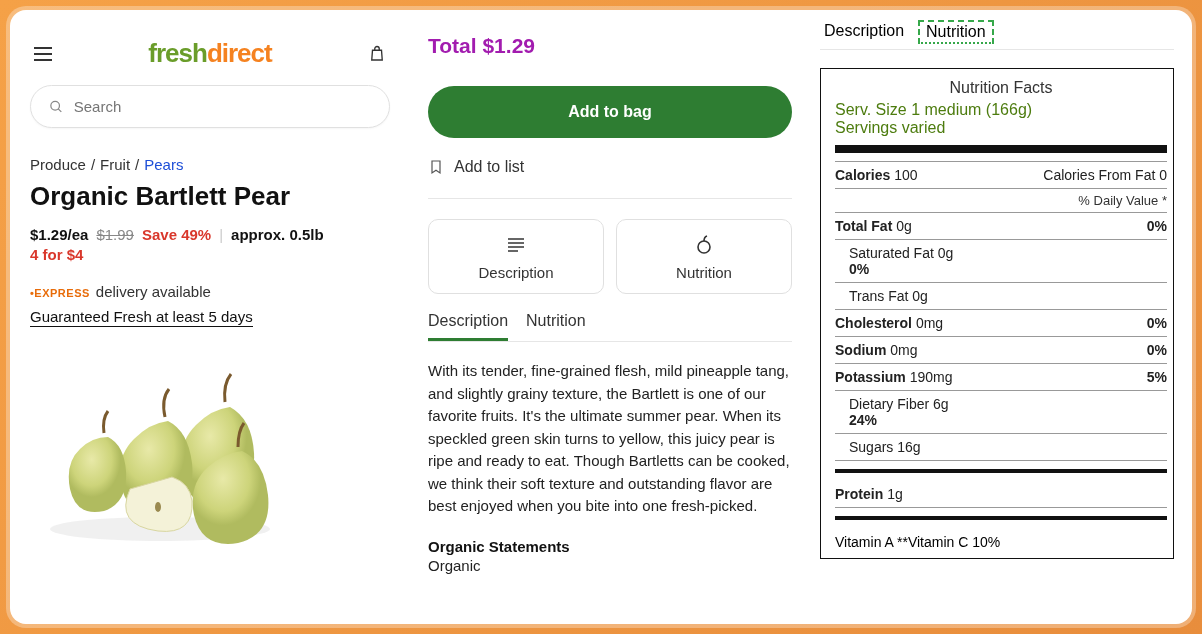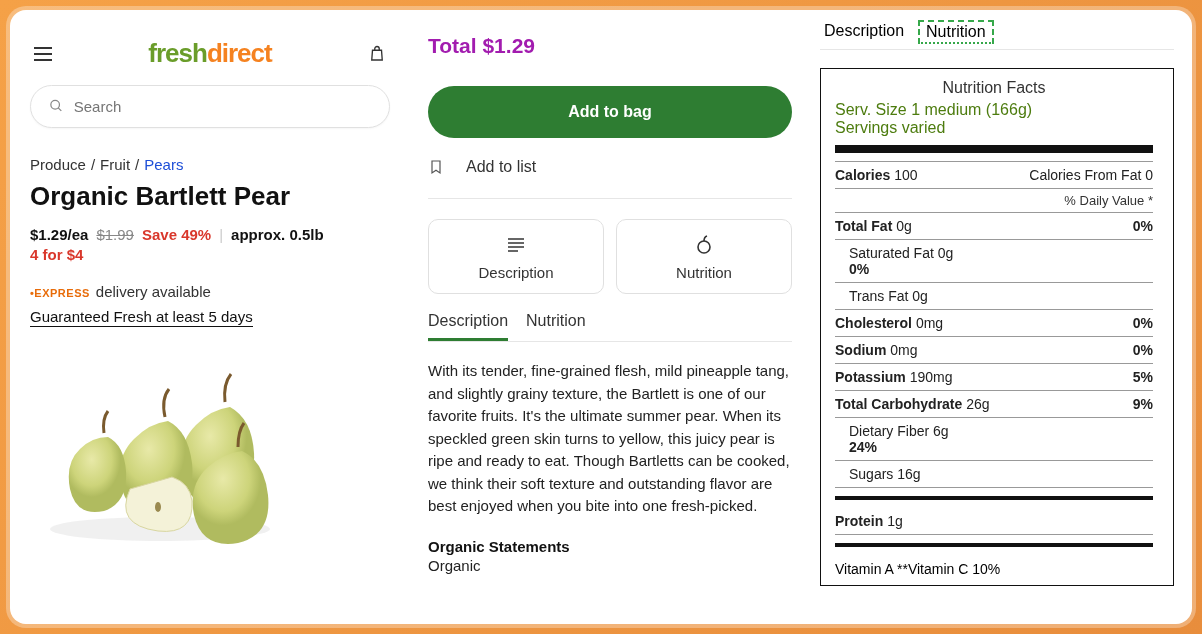--- a/index.html
+++ b/index.html
@@ -9,59 +9,59 @@
 
 
 .col-left { width:380px; background:#fff; padding:18px 10px 0 10px; border-radius:8px;}
 .topbar { display:flex; align-items:center; justify-content:space-between; padding:0 4px 10px 4px;}
 .menu-icon { width:18px; height:14px; display:flex; flex-direction:column; justify-content:space-between; cursor:pointer;}
 .menu-icon span{height:2px;background:#333;width:100%;}
 .logo { font-weight:700; font-size:26px; letter-spacing:-1px;}
 .logo .fresh{color:#6a9d2a;}
 .logo .direct{color:#f58220;}
 .bag-icon { width:18px;height:18px;}
-.searchbar { display:flex; align-items:flex-start; gap:10px; background:#fff; border:1px solid #e0e0e0; border-radius:999px; padding:12px 18px; margin:6px 0 28px 0; box-shadow:0 1px 2px rgba(0,0,0,0.04);}
+.searchbar { display:flex; align-items:flex-end; gap:10px; background:#fff; border:1px solid #e0e0e0; border-radius:999px; padding:12px 18px; margin:6px 0 28px 0; box-shadow:0 1px 2px rgba(0,0,0,0.04);}
 .searchbar input{border:0;outline:0;font-size:15px;color:#888;width:100%;}
 .breadcrumb { font-size:15px; color:#333; margin-bottom:8px;}
 .breadcrumb .sep{margin:0 5px;color:#333;}
 .breadcrumb .active{color:#1d4ed8;}
 .title { font-size:26px; font-weight:700; color:#111; margin-bottom:14px;}
 .priceline{font-size:15px;color:#111;font-weight:600;display:flex;align-items:center;gap:8px;flex-wrap:wrap;}
 .old{color:#888;text-decoration:line-through;font-weight:500;}
 .save{color:#d9372b;font-weight:600;text-align:center;}
 .divider{color:#ccc;font-weight:400;}
 .approx{color:#111;font-weight:600;}
 .deal{color:#d9372b;font-weight:700;font-size:15px;margin-top:3px;}
 .delivery{margin-top:20px;font-size:15px;color:#333;}
 .express{color:#e86c0a;font-weight:700;font-size:11px;letter-spacing:0.5px;margin-right:6px;}
 .fresh-guarantee{font-size:15px;color:#111;margin-top:8px;border-bottom:1px solid #111;display:inline-block;padding-bottom:1px;}
 .product-img{margin-top:30px;text-align:center;}
 
 
 .col-mid { width:380px; padding:14px 8px 0 8px;}
 .total{font-size:21px;font-weight:700;color:#a21caf;margin-bottom:28px;}
 .addbag{background:#2e7d32;color:#fff;border:0;border-radius:999px;width:100%;padding:17px;font-size:16px;font-weight:600;cursor:pointer;}
-.addlist{display:flex;align-items:center;gap:22px;font-size:16px;color:#333;margin:20px 0 22px 0;cursor:pointer;}
+.addlist{display:flex;align-items:center;gap:10px;font-size:16px;color:#333;margin:20px 0 22px 0;cursor:pointer;}
 .hr{border:0;border-top:1px solid #e6e6e6;margin-bottom:20px;}
 .two-buttons{display:flex;gap:12px;margin-bottom:18px;}
 .info-btn{flex:1;border:1px solid #e0e0e0;border-radius:10px;padding:14px 8px 12px 8px;text-align:center;font-size:15px;color:#333;cursor:pointer;background:#fff;}
 .info-btn .ico{height:22px;display:flex;align-items:center;justify-content:center;margin-bottom:8px;}
 .tabs{display:flex;gap:18px;border-bottom:1px solid #e6e6e6;margin-bottom:18px;}
 .tab{font-size:16px;color:#333;padding-bottom:8px;cursor:pointer;}
 .tab.active{border-bottom:3px solid #2e7d32;font-weight:500;}
 .desc{font-size:15px;line-height:1.5;color:#222;margin-bottom:20px;}
 .section-h{font-weight:700;font-size:15px;color:#111;}
 .section-v{font-size:15px;color:#222;margin-top:2px;}
 
 
 .col-right { flex:1; padding:0 8px 0 0;}
 .top-tabs{display:flex;gap:10px;border-bottom:1px solid #e6e6e6;padding-bottom:5px;margin-bottom:18px;font-size:16px;}
 .top-tab{padding:2px 4px;cursor:pointer;}
 .top-tab.sel{border:2px dashed #36a84a;border-bottom:2px dotted #36a84a;padding:1px 6px;}
-.nfacts{border:1px solid #111;padding:10px 20px 8px 14px;}
+.nfacts{border:1px solid #111;padding:10px 6px 8px 14px;}
 .nf-title{text-align:center;font-size:16px;color:#333;margin-bottom:4px;}
 .nf-sub{font-size:16px;color:#4d7c0f;}
 .nf-bar-thick{height:8px;background:#111;margin:8px 0;}
 .nf-bar-med{height:4px;background:#111;margin:8px 0;}
 .nf-row{display:flex;justify-content:space-between;font-size:14px;color:#222;padding:5px 0;border-bottom:1px solid #999;}
 .nf-row.noborder{border-bottom:0;}
 .nf-row .l{font-weight:400;}
 .nf-row .l b{font-weight:700;}
 .nf-row .r{font-weight:700;}
 .nf-sub-row{padding-left:14px;flex-direction:column;}
@@ -218,24 +218,20 @@
             <span class="r">0%</span>
           </div>
     <div class="nf-row">
             <span class="l"><b>Sodium</b> <span>0mg</span></span>
             <span class="r">0%</span>
           </div>
     <div class="nf-row">
             <span class="l"><b>Potassium</b> <span>190mg</span></span>
             <span class="r">5%</span>
           </div>
-    <div class="nf-row">
-            <span class="l"><b>Total Carbohydrate</b> <span>26g</span></span>
-            <span class="r">9%</span>
-          </div>
     <div class="nf-row nf-sub-row">
             <span class="l">Dietary Fiber 6g</span>
             <span class="r">24%</span>
           </div>
     <div class="nf-row nf-sub-row">
             <span class="l">Sugars 16g</span>
           </div>
     <div class="nf-bar-med"></div>
     <div class="nf-row">
             <span class="l"><b>Protein</b> <span>1g</span></span>

